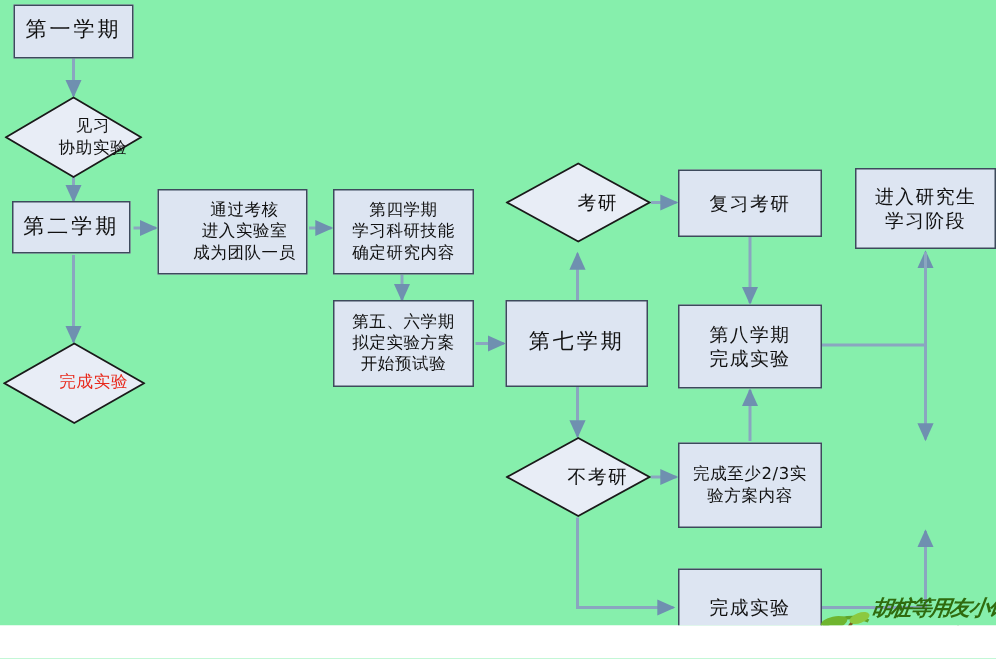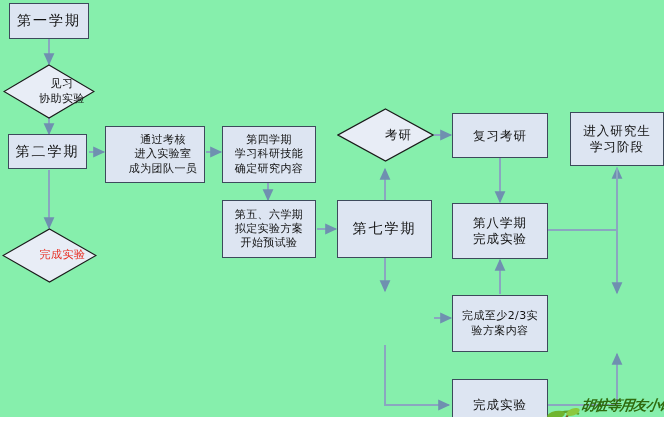--- a/index.html
+++ b/index.html
@@ -202,20 +202,26 @@
 
   <div class="node box big" style="left:337px; top:200px; width:95px; height:58px;">第七学期</div>
 
   <div class="diamond-wrap" style="left:337px; top:108px; width:97px; height:54px;">
     <svg class="diamond-shape" viewBox="0 0 97 54" preserveAspectRatio="none">
       <polygon points="48.5,1 96,27 48.5,53 1,27" fill="#e8edf6" stroke="#1a1a1a" stroke-width="1.2"></polygon>
     </svg>
     <div class="diamond-label big">考研</div>
   </div>
 
+  <div class="diamond-wrap" style="left:337px; top:291px; width:97px; height:54px;">
+    <svg class="diamond-shape" viewBox="0 0 97 54" preserveAspectRatio="none">
+      <polygon points="48.5,1 96,27 48.5,53 1,27" fill="#e8edf6" stroke="#1a1a1a" stroke-width="1.2"></polygon>
+    </svg>
+    <div class="diamond-label big">不考研</div>
+  </div>
 
   <div class="node box mid" style="left:452px; top:113px; width:96px; height:45px;">复习考研</div>
 
   <div class="node box mid" style="left:452px; top:203px; width:96px; height:56px;">第八学期
 完成实验</div>
 
   <div class="node box" style="left:452px; top:295px; width:96px; height:57px;">完成至少2/3实
 验方案内容</div>
 
   <div class="node box mid" style="left:452px; top:379px; width:96px; height:51px;">完成实验</div>

